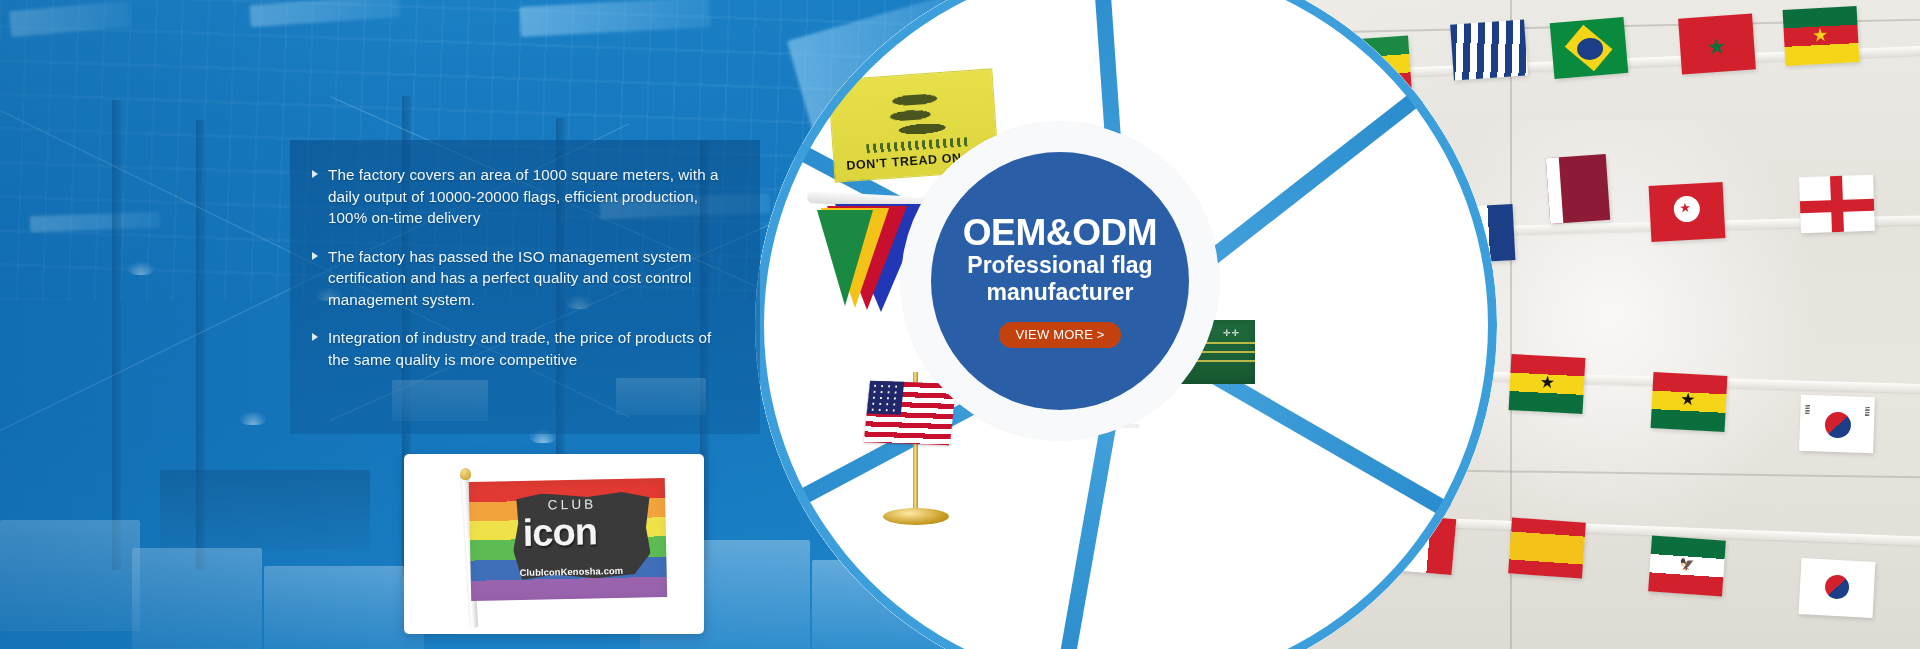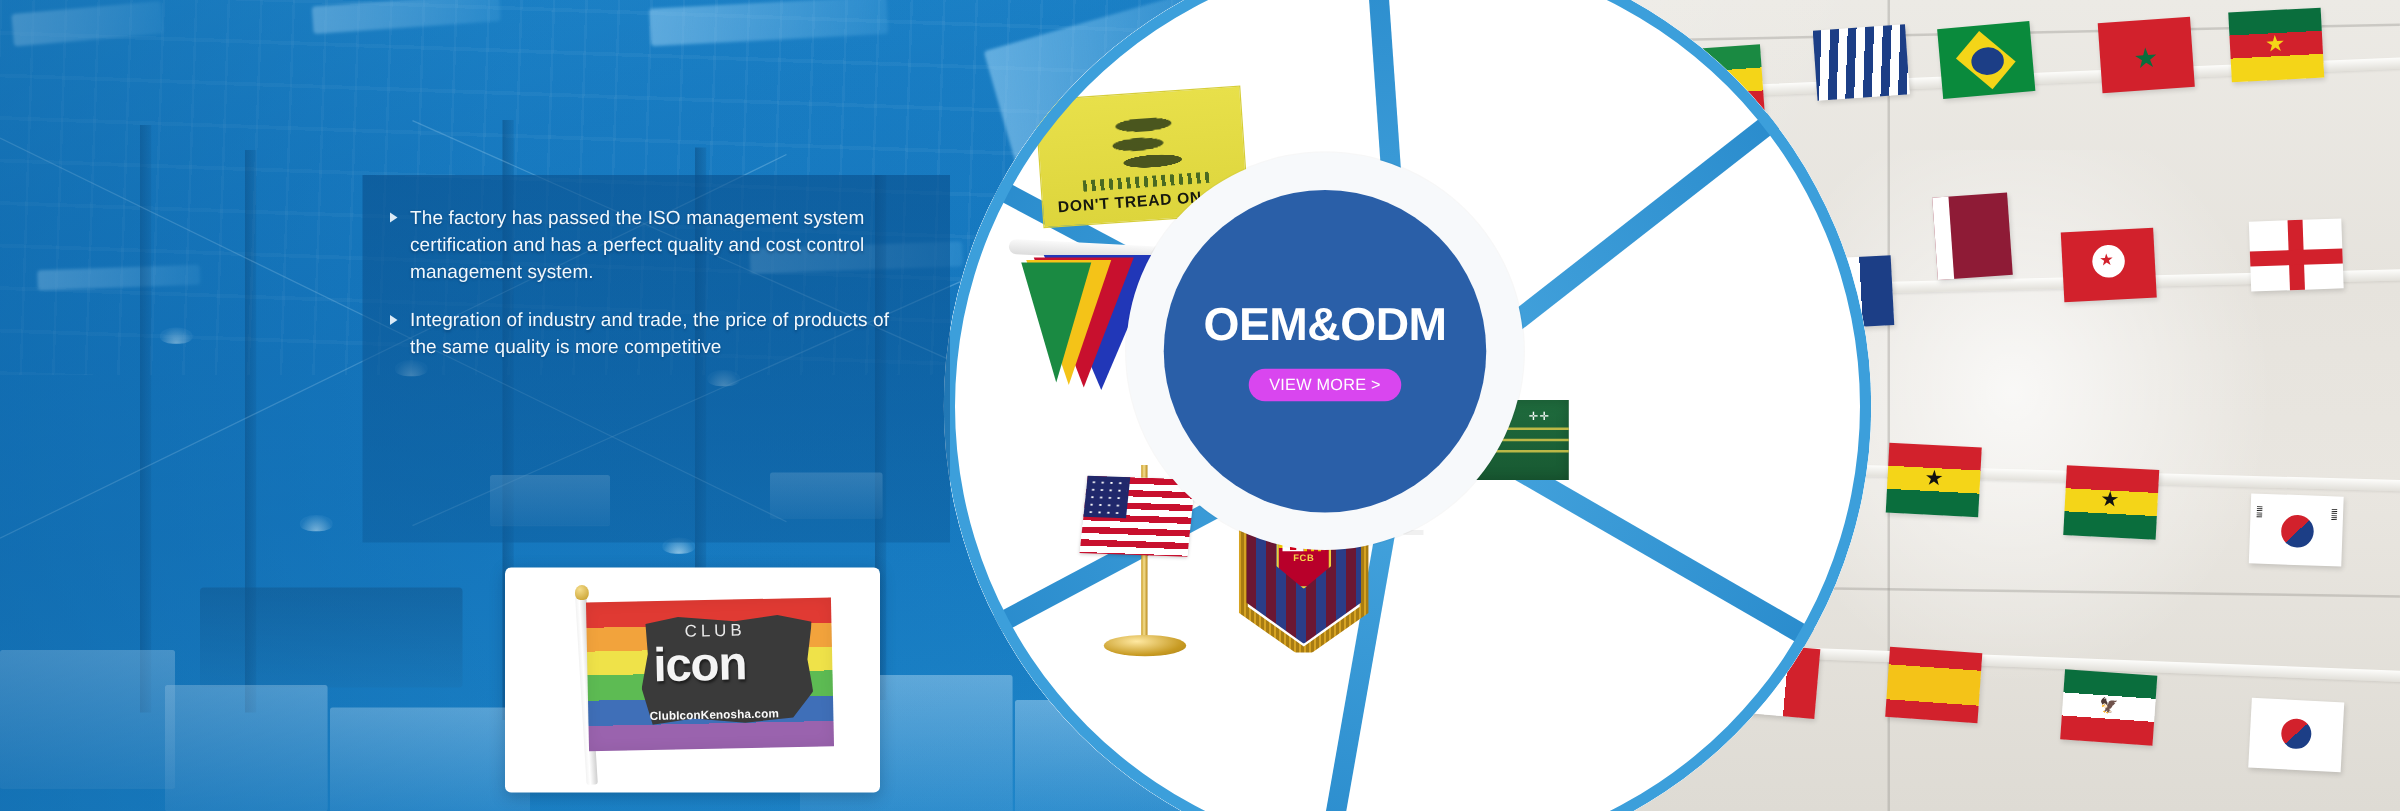--- a/index.html
+++ b/index.html
@@ -330,21 +330,21 @@
   }
   .badge-title {
     color:#ffffff; font-size:37px; font-weight:700; letter-spacing:-.4px;
     line-height:1; margin-bottom:1px;
   }
   .badge-sub {
     color:#ffffff; font-size:23px; font-weight:700; line-height:1.16;
   }
   .view-more {
     margin-top:16px;
-    background:#d946ef; color:#ffffff;
+    background:#c2410c; color:#ffffff;
     border:none; border-radius:13px;
     padding:5px 16px 6px;
     font-family:"Liberation Sans", sans-serif;
     font-size:13px; letter-spacing:.2px;
     cursor:pointer; white-space:nowrap;
   }
 
   
   .bunting-photo {
     position:absolute; left:1040px; top:0; width:880px; height:649px;
@@ -530,34 +530,20 @@
     <div class="usa-wrap">
       <div class="usa-rod"></div>
       <div class="usa-base"></div>
       <div class="usa-flag">
         <div class="usa-canton">
           <div class="usa-stars"></div>
         </div>
       </div>
     </div>
 
-    <div class="fcb-wrap">
-      <div class="fcb-bar"></div>
-      <div class="fcb-knob" style="left:0px;"></div>
-      <div class="fcb-knob" style="right:0px;"></div>
-      <div class="fcb-fringe"></div>
-      <div class="fcb-body">
-        <div class="fcb-crest">
-          <div class="fcb-cross"></div>
-          <div class="fcb-cat"></div>
-          <div class="fcb-text">FCB</div>
-        </div>
-        <div class="fcb-ball"></div>
-      </div>
-    </div>
 
     <div class="green-wrap">
       <div class="green-pole"></div>
       <div class="green-clip"></div>
       <div class="green-flag">
         <div class="green-stripe" style="top:34%;"></div>
         <div class="green-stripe" style="top:48%;"></div>
         <div class="green-stripe" style="top:62%;"></div>
         <div class="green-disc">
           <div class="green-hen"></div>
@@ -565,25 +551,33 @@
         <div class="green-stars">✛✛</div>
       </div>
     </div>
 
     <div class="ring-out"></div>
   </div>
 
   <div class="badge-outer"></div>
   <div class="badge">
     <div class="badge-title">OEM&amp;ODM</div>
+    <div class="badge-sub">
+      <div>Professional flag</div>
+      <div>manufacturer</div>
+    </div>
     <button class="view-more">VIEW MORE &gt;</button>
   </div>
 
   <div class="text-panel">
     <ul class="bullet-list">
+      <li class="bullet-item">
+        <span class="tri"></span>
+        <span>The factory covers an area of 1000 square meters, with a daily output of 10000-20000 flags, efficient production, 100% on-time delivery</span>
+      </li>
       <li class="bullet-item">
         <span class="tri"></span>
         <span>The factory has passed the ISO management system certification and has a perfect quality and cost control management system.</span>
       </li>
       <li class="bullet-item">
         <span class="tri"></span>
         <span>Integration of industry and trade, the price of products of the same quality is more competitive</span>
       </li>
     </ul>
   </div>

